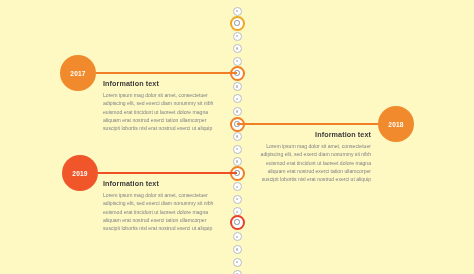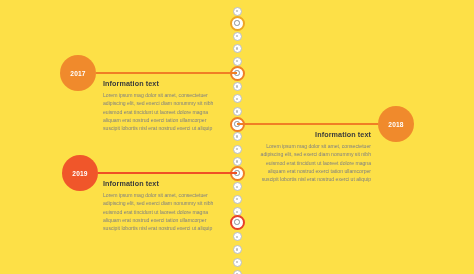--- a/index.html
+++ b/index.html
@@ -7,21 +7,21 @@
     padding: 0;
     background: #ffffff;
   }
   body {
     font-family: "Liberation Sans", sans-serif;
   }
   #infographic {
     position: relative;
     width: 474px;
     height: 274px;
-    background: #fde047;
+    background: #fef9c3;
     overflow: hidden;
   }
 
   
   .spine {
     position: absolute;
     left: 0; top: 0;
     width: 474px;
     height: 274px;
     pointer-events: none;

